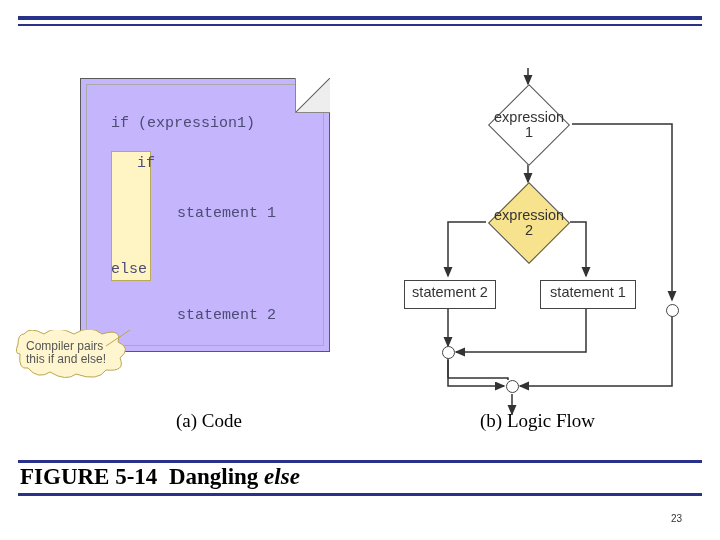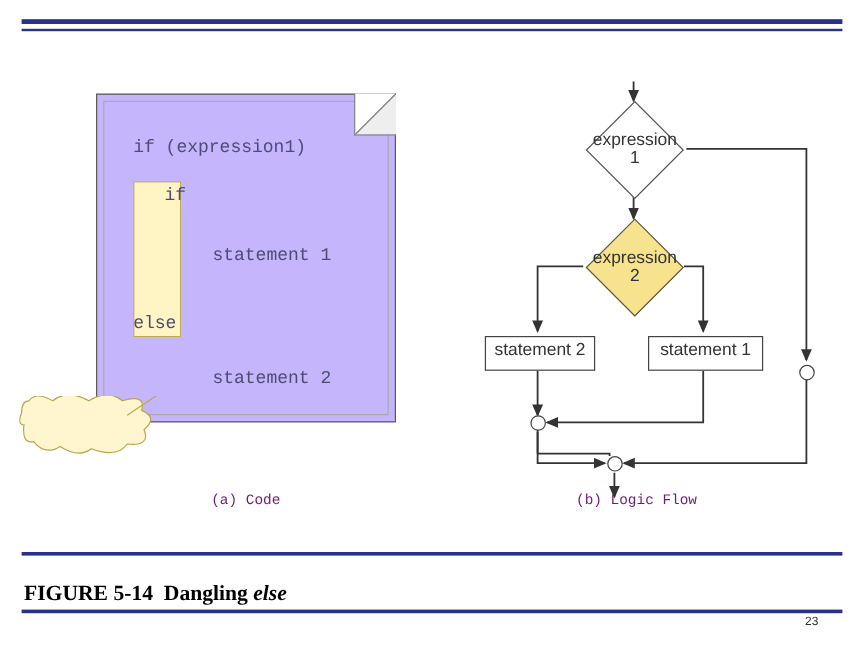--- a/index.html
+++ b/index.html
@@ -24,22 +24,22 @@
     right: 18px;
     border-top: 2px solid #28328a;
   }
   .caption-bar {
     position: absolute;
     left: 18px;
     right: 18px;
     top: 460px;
     border-top: 3px solid #28328a;
     border-bottom: 3px solid #28328a;
-    padding: 21px 2px 3px 2px;
-    font-size: 18px;
+    padding: 1px 2px 3px 2px;
+    font-size: 23px;
   }
   .caption-bar .fig { font-weight: bold; }
   .caption-bar .dang { font-weight: bold; }
   .caption-bar .else { font-style: italic; font-weight: bold; }
   .footer {
     position: absolute;
     left: 18px;
     right: 18px;
     bottom: 16px;
     font-family: Arial, sans-serif;
@@ -95,23 +95,23 @@
     position: absolute;
     left: 10px; top: 10px;
     font-family: Arial, sans-serif;
     font-size: 12px;
     color: #555;
     line-height: 1.05;
     text-align: left;
   }
   .sublabel {
     position: absolute;
-    font-family: Liberation Mono, monospace;
-    font-size: 12px;
-    color: #701a75;
+    font-family: Liberation Serif, serif;
+    font-size: 19px;
+    color: #000000;
   }
 
   
   .flow { position: absolute; left: 400px; top: 62px; width: 300px; height: 360px; }
   .diamond {
     position: absolute;
     background: #fff;
     border: 1px solid #555;
     transform: rotate(45deg);
   }
@@ -163,20 +163,24 @@
   <span class="code" style="left:30px; top:182px;">else</span>
 
   <span class="code" style="left:96px; top:228px;">statement 2</span>
 </div>
 
 <div class="callout">
   <svg width="120" height="60" viewBox="0 0 120 60">
     <path d="M8 4 Q2 4 2 14 Q -2 24 4 24 Q2 40 12 38 Q22 50 34 42 Q50 52 60 44 Q82 52 90 40 Q110 42 104 28 Q116 18 102 12 Q106 -2 86 4 Q74 -6 58 4 Q40 -6 28 4 Q14 -4 8 4 Z" fill="#fff6cf" stroke="#bba64e" stroke-width="1"></path>
     <path d="M90 16 L120 -4" stroke="#bba64e" stroke-width="1" fill="none"></path>
   </svg>
+  <div class="txt">
+    <span>Compiler pairs</span><br>
+    <span>this if and else!</span>
+  </div>
 </div>
 
 <div class="sublabel" style="left:176px; top:410px;">(a) Code</div>
 
 <div class="flow">
   <svg class="arrows" width="300" height="360">
     <defs>
       <marker id="ah" markerWidth="8" markerHeight="8" refX="6" refY="3" orient="auto">
         <path d="M0,0 L7,3 L0,6 Z" fill="#333"></path>
       </marker>

